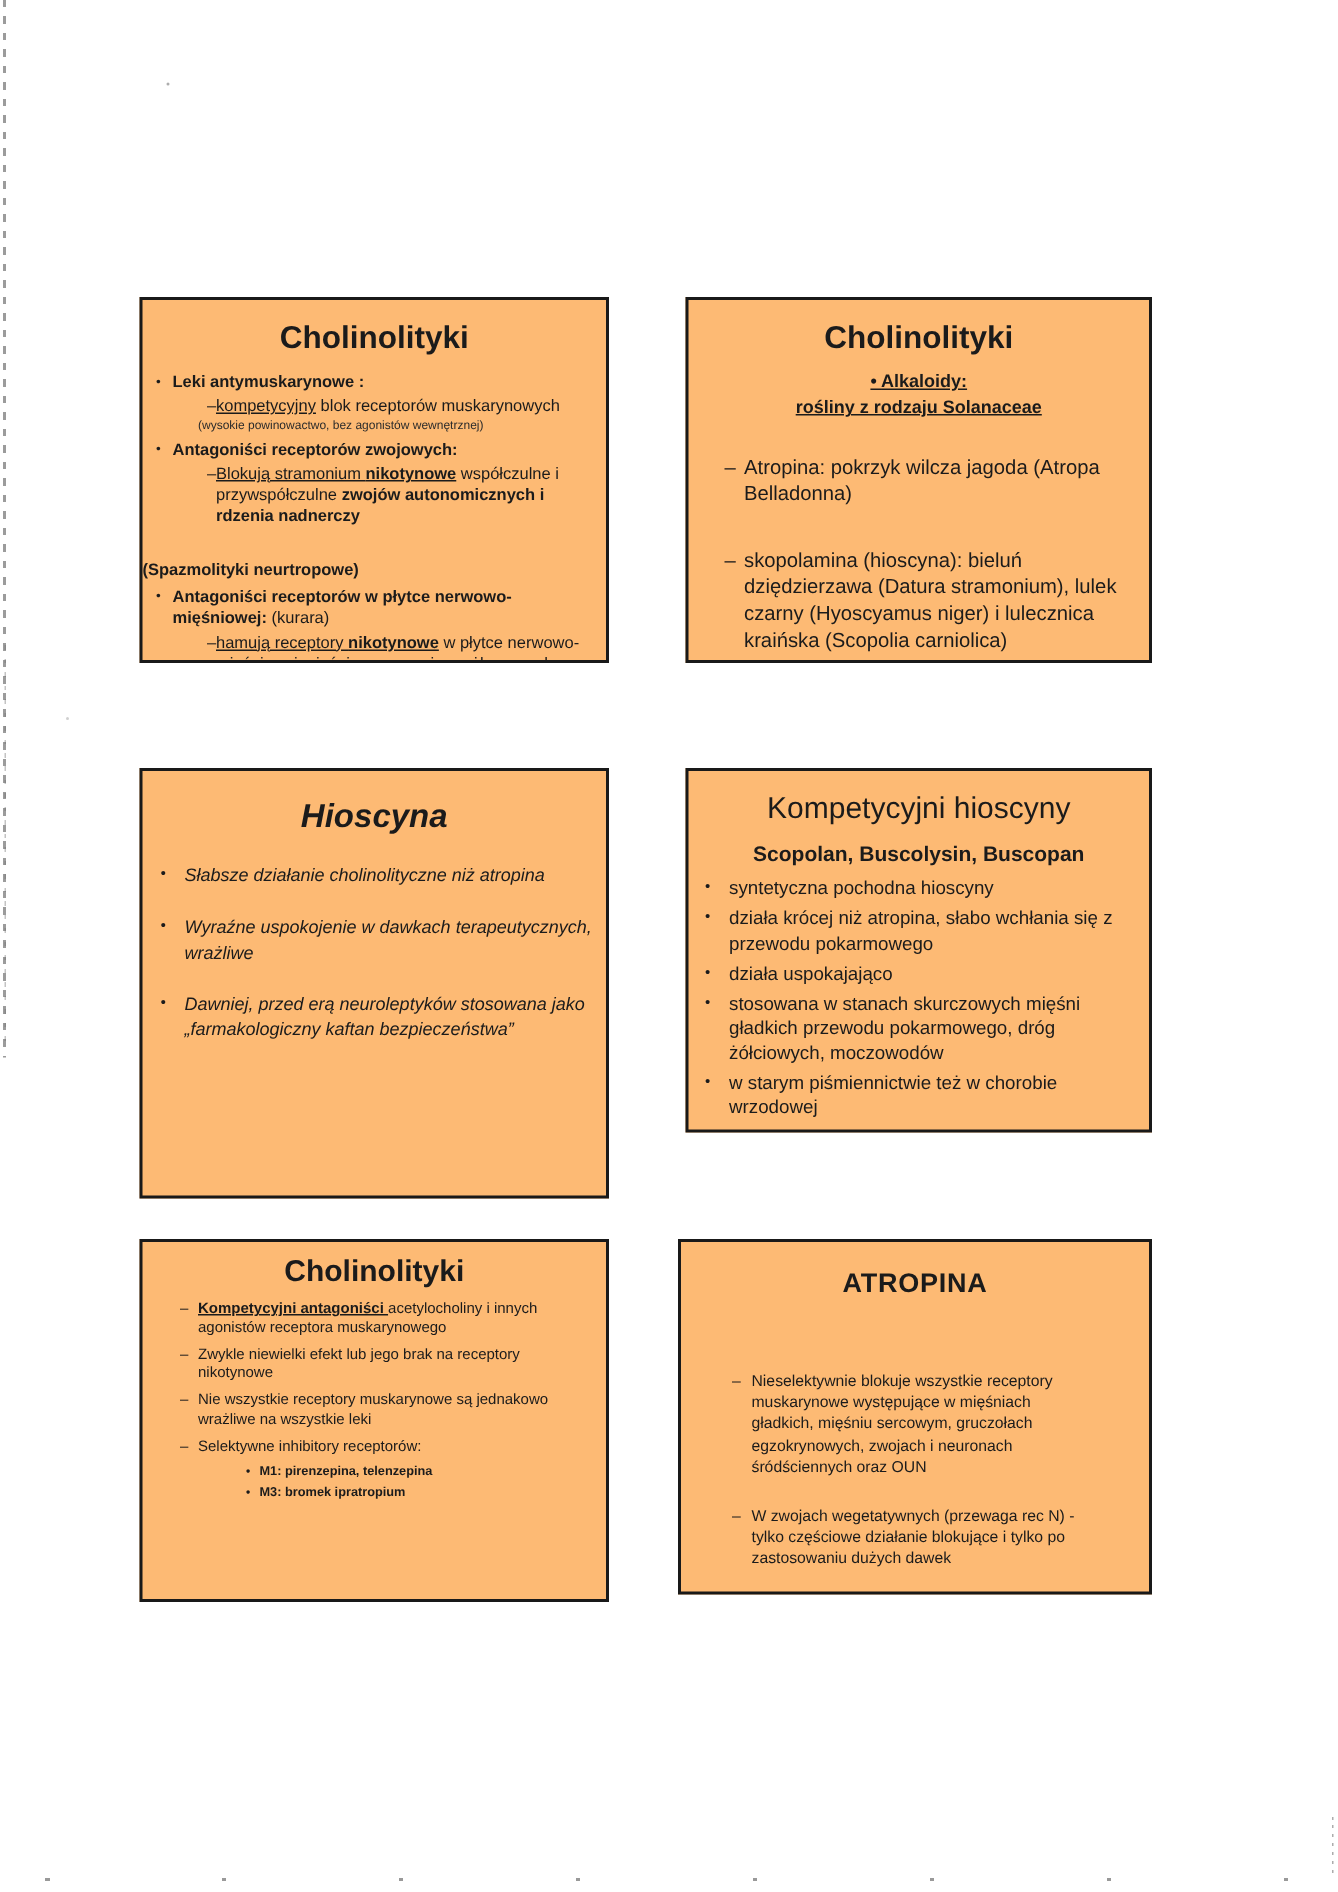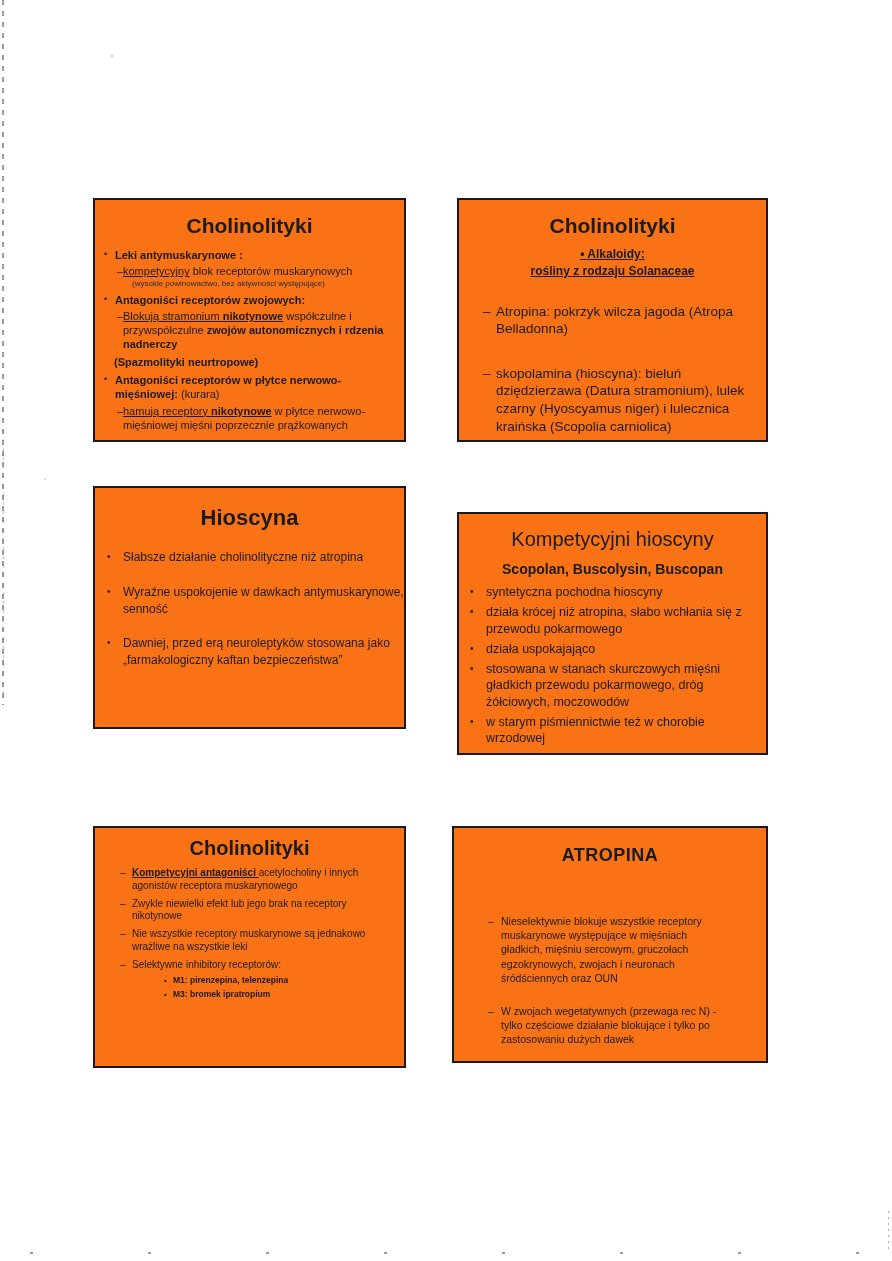--- a/index.html
+++ b/index.html
@@ -15,41 +15,41 @@
   .binding-edge2{position:absolute;left:3px;top:430px;width:1px;height:270px;
     background:repeating-linear-gradient(to bottom,#6a6a6a 0 3px,transparent 3px 9px);
     opacity:.4;}
   .bottom-dots{position:absolute;left:30px;bottom:7px;width:832px;height:2px;
     background:repeating-linear-gradient(to right,rgba(70,70,70,.55) 0 3px,transparent 3px 118px);}
   .right-edge-dots{position:absolute;right:3px;bottom:12px;width:1px;height:38px;
     background:repeating-linear-gradient(to bottom,rgba(90,90,90,.5) 0 2px,transparent 2px 6px);}
   .speck{position:absolute;background:#777;width:2px;height:2px;border-radius:1px;opacity:.6;}
 
   
-  .slide{position:absolute;background:#f97316;border:2px solid #191919;box-sizing:border-box;overflow:hidden;}
+  .slide{position:absolute;background:#fdba74;border:2px solid #191919;box-sizing:border-box;overflow:hidden;}
   #s1{left:93px;top:198px;width:313px;height:244px;}
   #s2{left:457px;top:198px;width:311px;height:244px;}
-  #s3{left:93px;top:486px;width:313px;height:243px;}
+  #s3{left:93px;top:512px;width:313px;height:287px;font-style:italic;}
   #s4{left:457px;top:512px;width:311px;height:243px;}
   #s5{left:93px;top:826px;width:313px;height:242px;}
   #s6{left:452px;top:826px;width:316px;height:237px;}
 
   .t{text-align:center;font-weight:bold;}
   .u{text-decoration:underline;}
   .b{font-weight:bold;}
   .bu{font-weight:bold;text-decoration:underline;}
 
   
   #s1 .t{font-size:21px;margin:14px 0 10px;}
   .li1{position:relative;font-size:11px;line-height:1.3;padding-left:20px;padding-right:8px;margin-top:4px;}
   .li1::before{content:"•";position:absolute;left:9px;top:1px;font-size:9px;}
-  .li2{position:relative;font-size:11px;line-height:1.3;padding-left:28px;padding-right:5px;margin-top:2px;}
+  .li2{position:relative;font-size:11px;line-height:1.3;padding-left:28px;padding-right:5px;margin-top:2px;margin-left:21px;}
   .li2::before{content:"–";position:absolute;left:22px;}
   .note{font-size:8px;line-height:1.25;padding-left:37px;color:#2b2b2b;}
-  .paren{font-size:11px;line-height:1.3;padding-left:19px;margin-top:3px;font-weight:bold;}
+  .paren{font-size:11px;line-height:1.3;margin-top:21px;font-weight:bold;}
 
   
   #s2 .t{font-size:21px;margin:14px 0 8px;}
   .s2-h{text-align:center;font-size:12px;font-weight:bold;line-height:1.45;}
   .s2-h1 .u::before{content:"• ";text-decoration:none;}
   .s2-p{position:relative;font-size:13.5px;line-height:1.3;margin:0 20px 0 24px;padding-left:13px;}
   .s2-p::before{content:"–";position:absolute;left:0;}
   .s2-p1{margin-top:22px;}
   .s2-p2{margin-top:27px;}
 
@@ -94,21 +94,21 @@
   <div class="speck" style="left:44px;top:478px;opacity:.35;"></div>
 
   <div class="slide" id="s1">
     <div class="t">Cholinolityki</div>
     <div class="li1">
       <span class="b">Leki antymuskarynowe :</span>
     </div>
     <div class="li2">
       <span class="u">kompetycyjny</span><span> blok receptorów muskarynowych</span>
     </div>
-    <div class="note">(wysokie powinowactwo, bez aktywności występujące)</div>
+    <div class="note">(wysokie powinowactwo, bez agonistów wewnętrznej)</div>
     <div class="li1">
       <span class="b">Antagoniści receptorów zwojowych:</span>
     </div>
     <div class="li2">
       <span class="u">Blokują stramonium </span><span class="bu">nikotynowe</span><span> współczulne i przywspółczulne </span><span class="b">zwojów autonomicznych i rdzenia nadnerczy</span>
     </div>
     <div class="paren">(Spazmolityki neurtropowe)</div>
     <div class="li1">
       <span class="b">Antagoniści receptorów w płytce nerwowo-mięśniowej:</span><span style="font-weight:normal"> (kurara)</span>
     </div>
@@ -125,21 +125,21 @@
     <div class="s2-h">
       <span class="u">rośliny z rodzaju Solanaceae</span>
     </div>
     <div class="s2-p s2-p1">Atropina: pokrzyk wilcza jagoda (Atropa Belladonna)</div>
     <div class="s2-p s2-p2">skopolamina (hioscyna): bieluń dziędzierzawa (Datura stramonium), lulek czarny (Hyoscyamus niger) i lulecznica kraińska (Scopolia carniolica)</div>
   </div>
 
   <div class="slide" id="s3">
     <div class="t">Hioscyna</div>
     <div class="s3-li">Słabsze działanie cholinolityczne niż atropina</div>
-    <div class="s3-li">Wyraźne uspokojenie w dawkach antymuskarynowe, senność</div>
+    <div class="s3-li">Wyraźne uspokojenie w dawkach terapeutycznych, wrażliwe</div>
     <div class="s3-li">Dawniej, przed erą neuroleptyków stosowana jako „farmakologiczny kaftan bezpieczeństwa”</div>
   </div>
 
   <div class="slide" id="s4">
     <div class="t">Kompetycyjni hioscyny</div>
     <div class="s4-sub">Scopolan, Buscolysin, Buscopan</div>
     <div class="s4-li">syntetyczna pochodna hioscyny</div>
     <div class="s4-li">działa krócej niż atropina, słabo wchłania się z przewodu pokarmowego</div>
     <div class="s4-li">działa uspokajająco</div>
     <div class="s4-li">stosowana w stanach skurczowych mięśni gładkich przewodu pokarmowego, dróg żółciowych, moczowodów</div>

